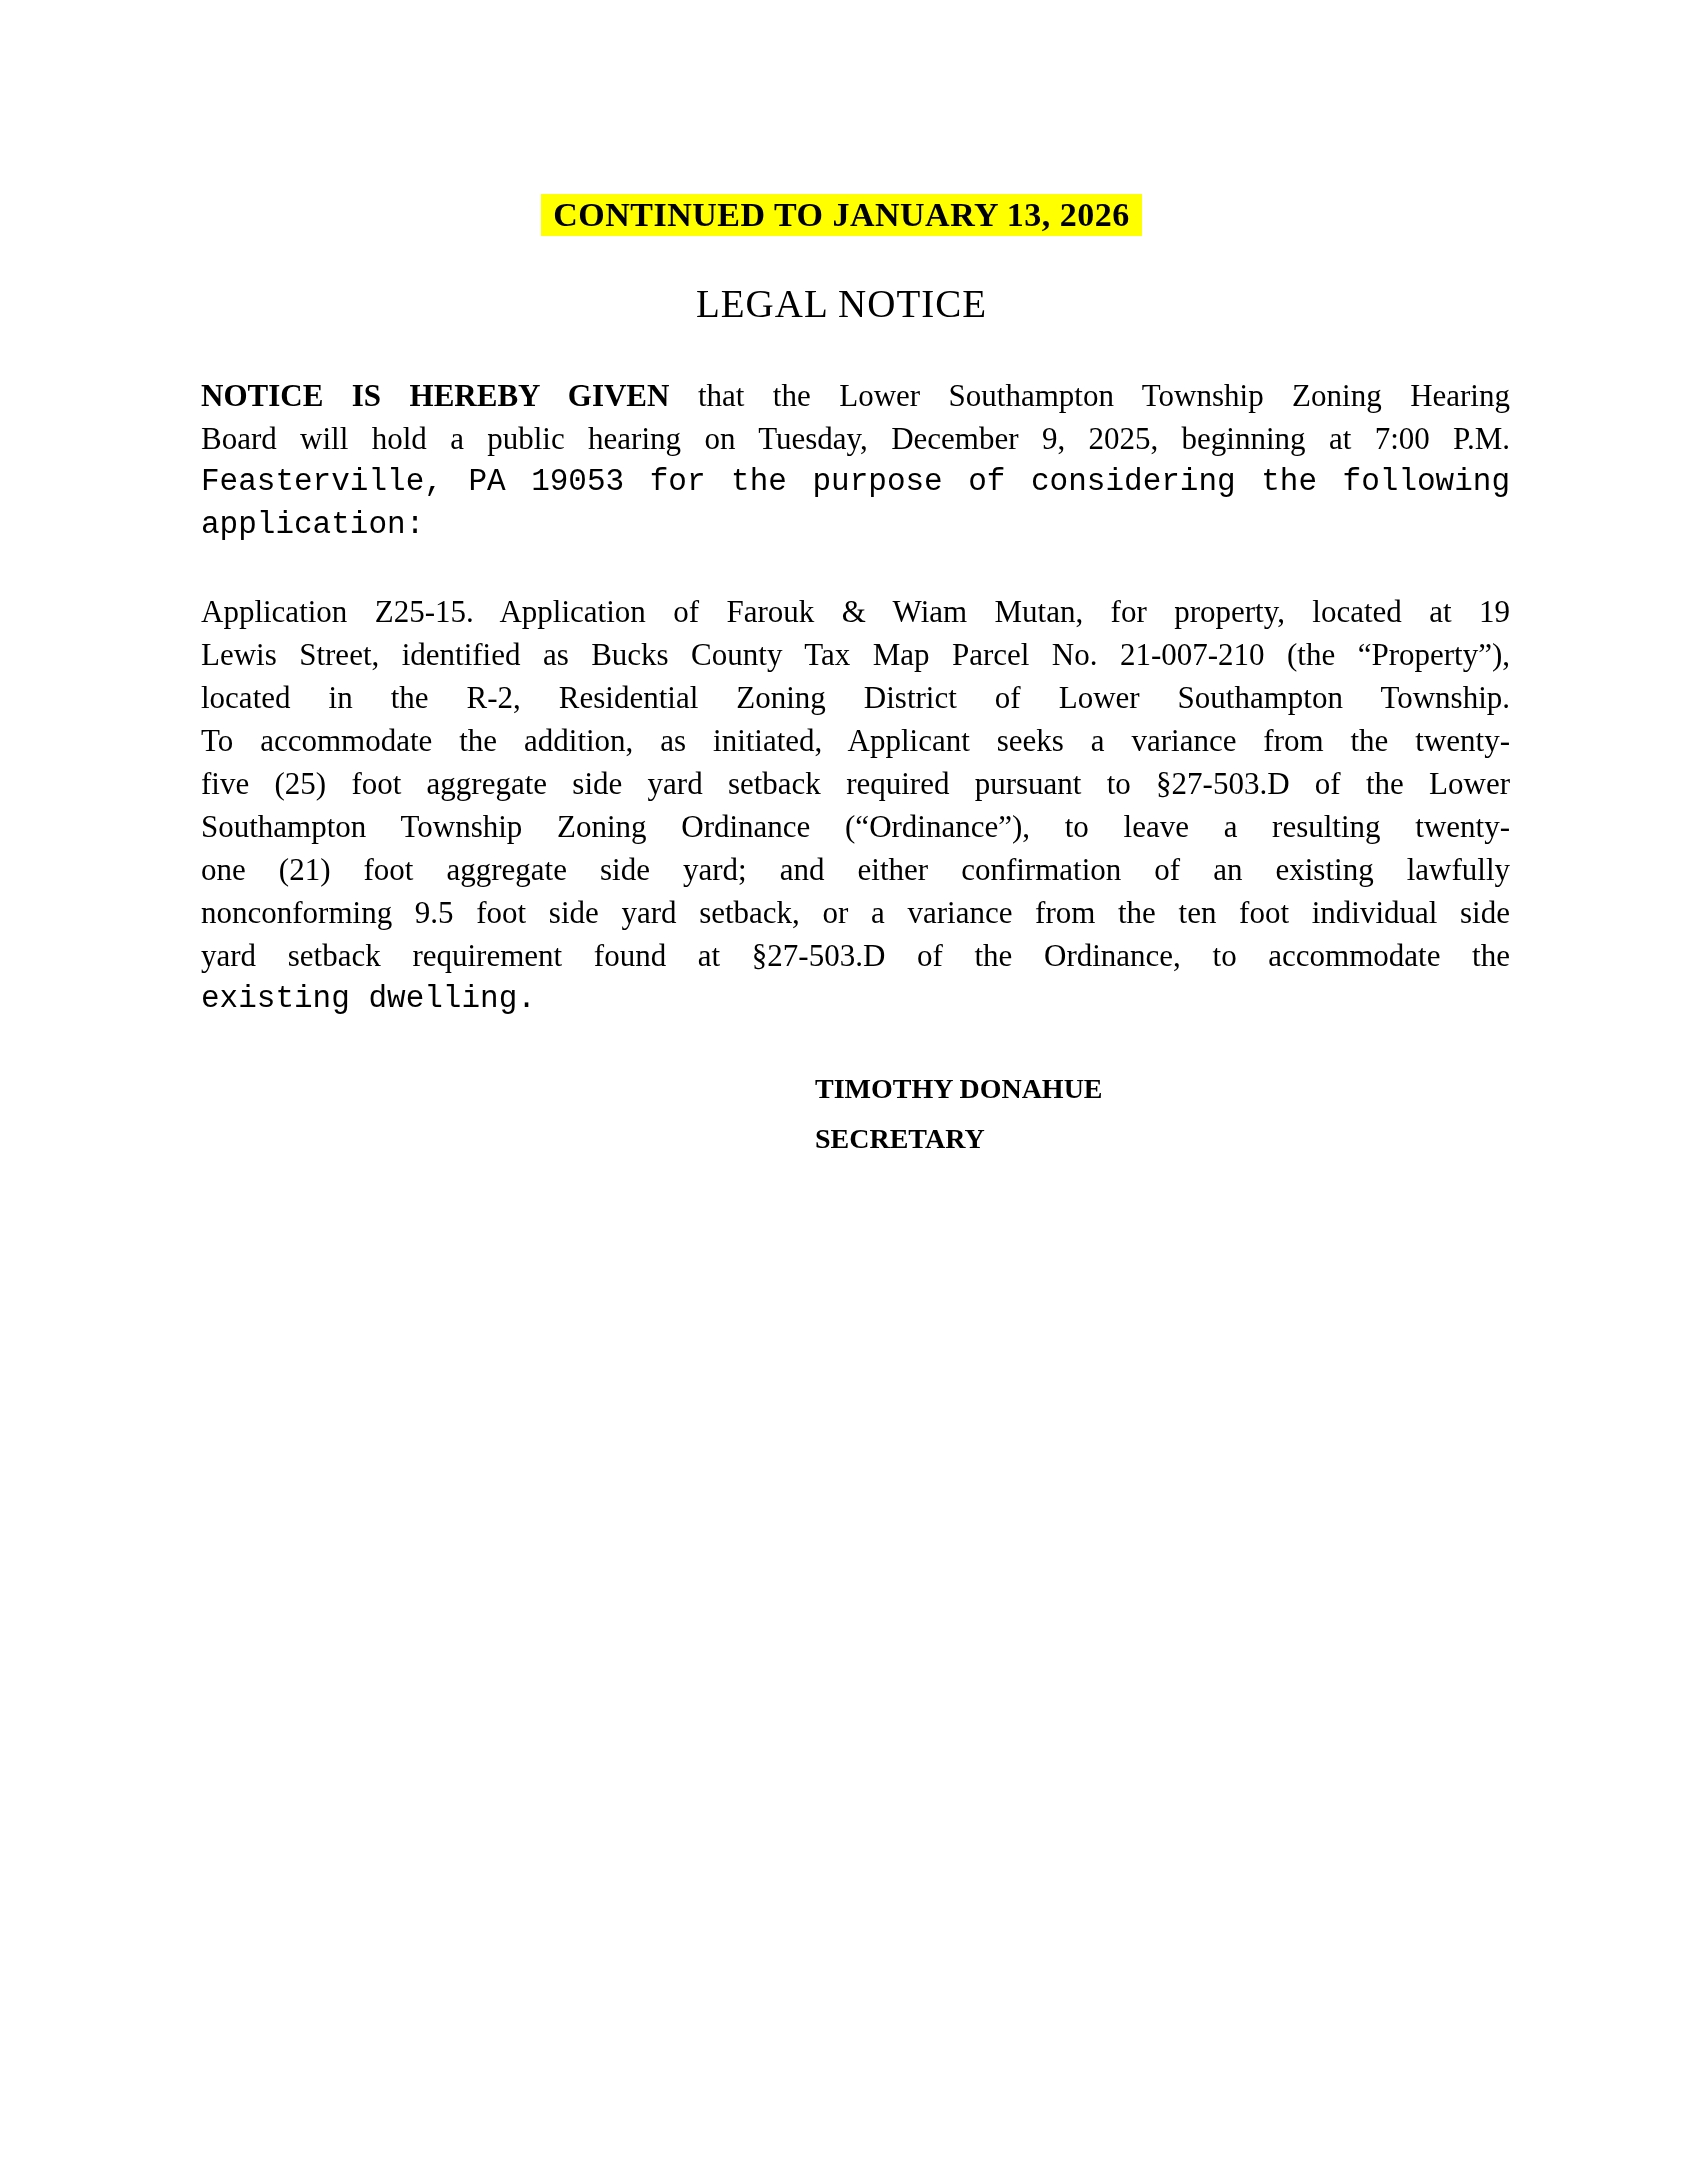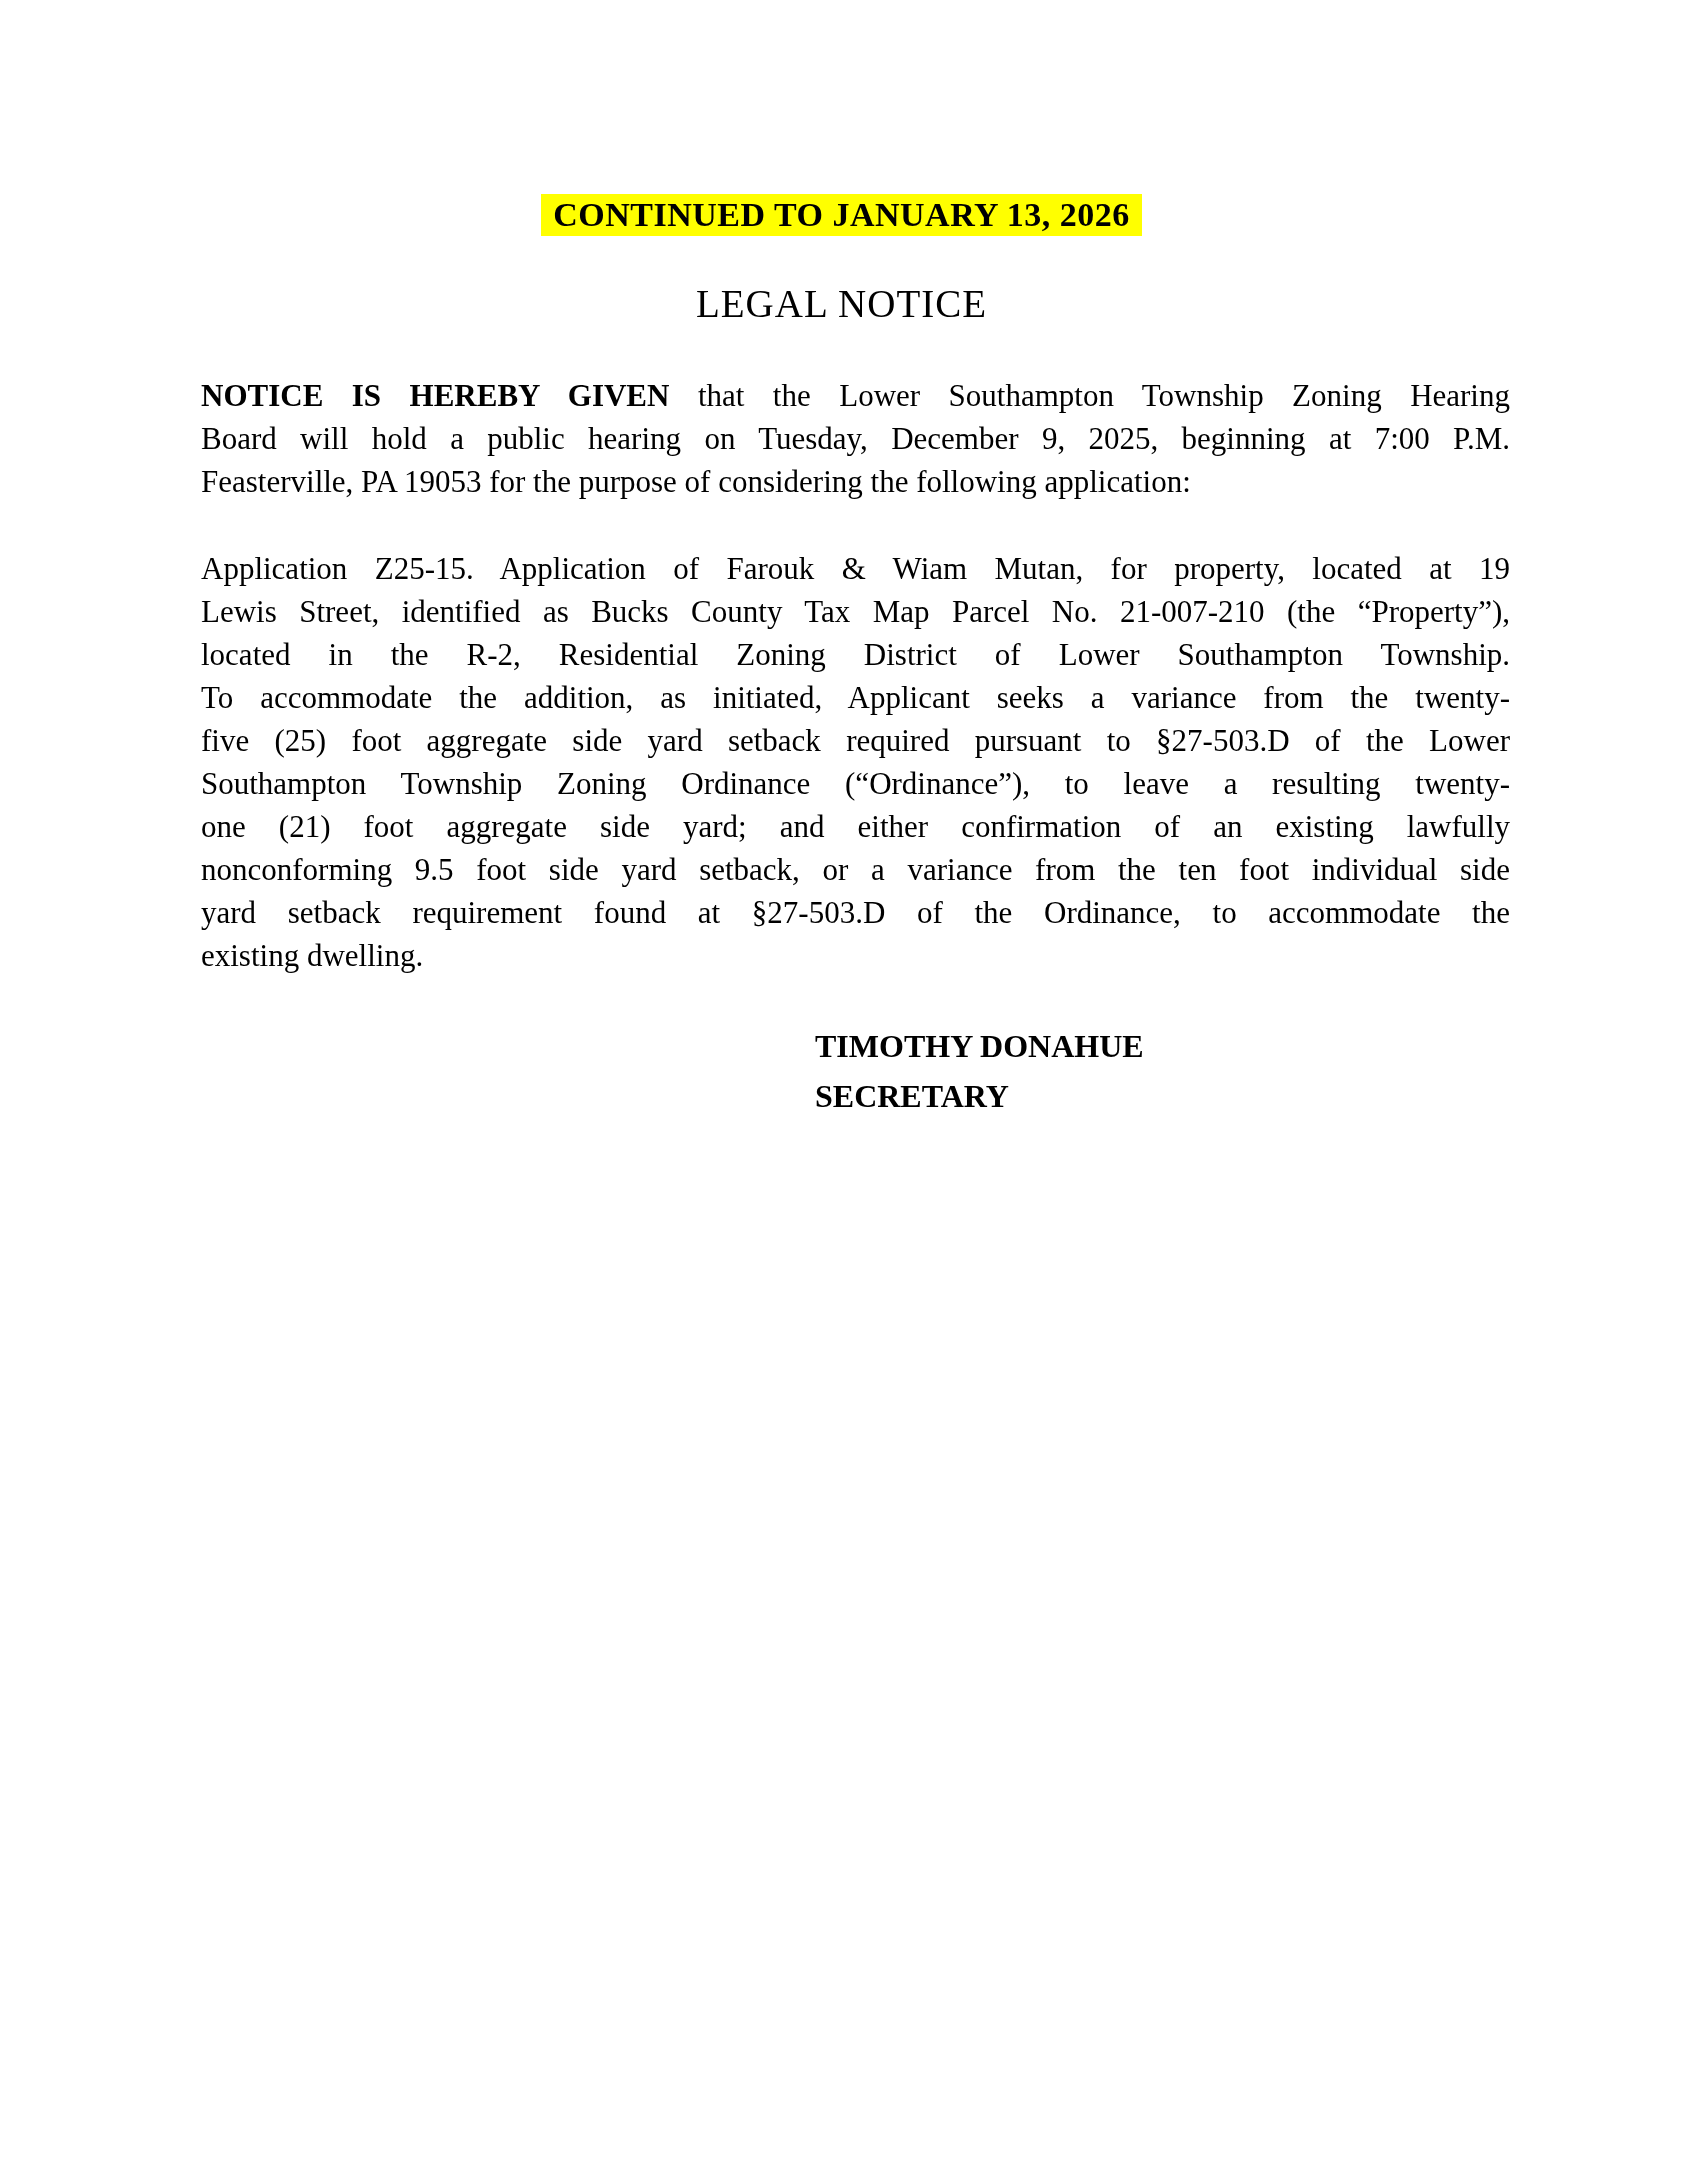--- a/index.html
+++ b/index.html
@@ -45,27 +45,28 @@
     font-size: 31px;
     line-height: 43px;
   }
   .para { margin: 0 0 44px 0; }
   .line {
     text-align: justify;
     text-align-last: justify;
   }
   .line.last {
     text-align-last: left;
+    font-family: Liberation Mono, monospace;
   }
   .lead-bold { font-weight: bold; }
   .signature {
     margin-top: 26px;
     margin-left: 614px;
     font-weight: bold;
-    font-size: 32px;
+    font-size: 28px;
     line-height: 50px;
   }
 </style>
 </head>
 <body>
 
 <div class="page">
 
   <div class="banner-row">
     <span class="banner">CONTINUED TO JANUARY 13, 2026</span>

